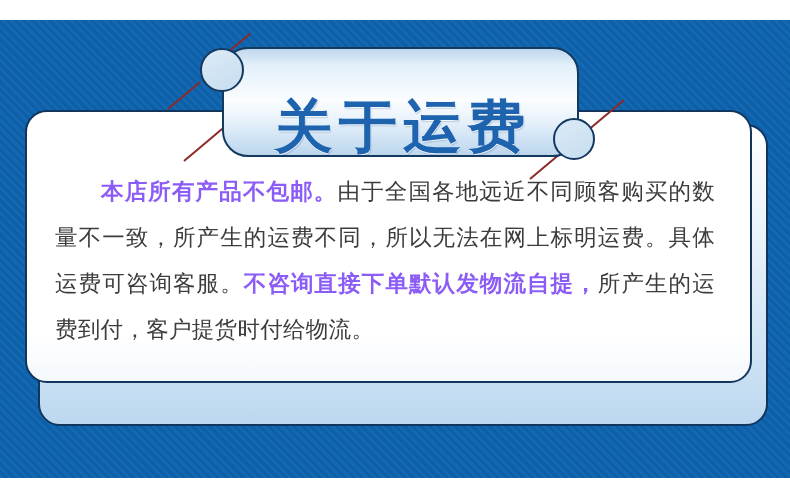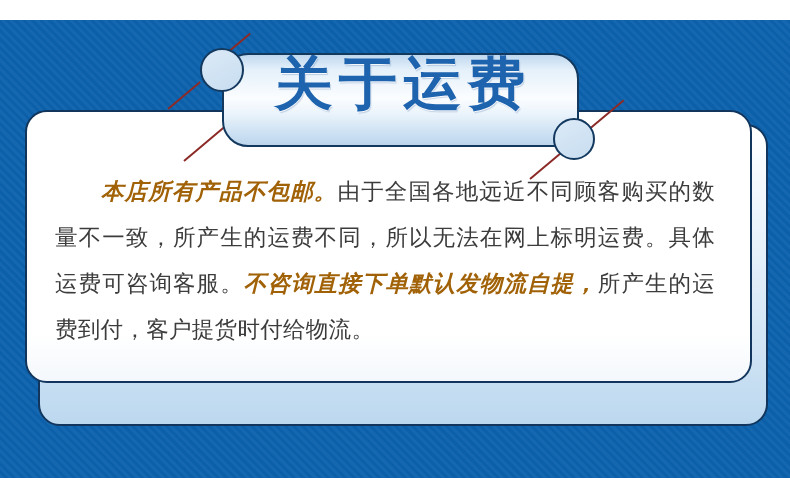--- a/index.html
+++ b/index.html
@@ -67,34 +67,34 @@
     position: absolute;
     border-radius: 50%;
     border: 2px solid #13395F;
     background: linear-gradient(150deg, #dceaf7 0%, #c7ddf0 100%);
   }
 
   
   .title-pill {
     position: absolute;
     left: 222px;
-    top: 53px;
+    top: 47px;
     width: 357px;
-    height: 94px;
+    height: 110px;
     border-radius: 26px;
     border: 2px solid #13395F;
     background: linear-gradient(180deg,
         #bfd8ef 0%,
         #e4f0fa 16%,
         #fbfdff 48%,
         #eaf3fb 66%,
         #cbe0f3 88%,
         #bdd6ec 100%);
     display: flex;
-    align-items: flex-start;
+    align-items: flex-end;
     justify-content: center;
     overflow: hidden;
   }
 
   .title-text {
     font-family: "DejaVu Sans", "Liberation Sans", sans-serif;
     font-weight: bold;
     font-size: 57px;
     letter-spacing: 6px;
     color: #1E63AE;
@@ -117,23 +117,22 @@
     font-size: 22.5px;
     line-height: 46px;
     color: #3C3C3C;
     text-align: justify;
     text-justify: inter-character;
     letter-spacing: 0.3px;
     text-indent: 46px;
   }
 
   .body-copy .hl {
-    color: #a16207;
+    color: #8b5cf6;
     font-weight: bold;
-    font-style: italic;
   }
 </style>
 </head>
 <body>
 
 <div class="page">
 
   <div class="blue-band"></div>
 
   <div class="shadow-card"></div>

